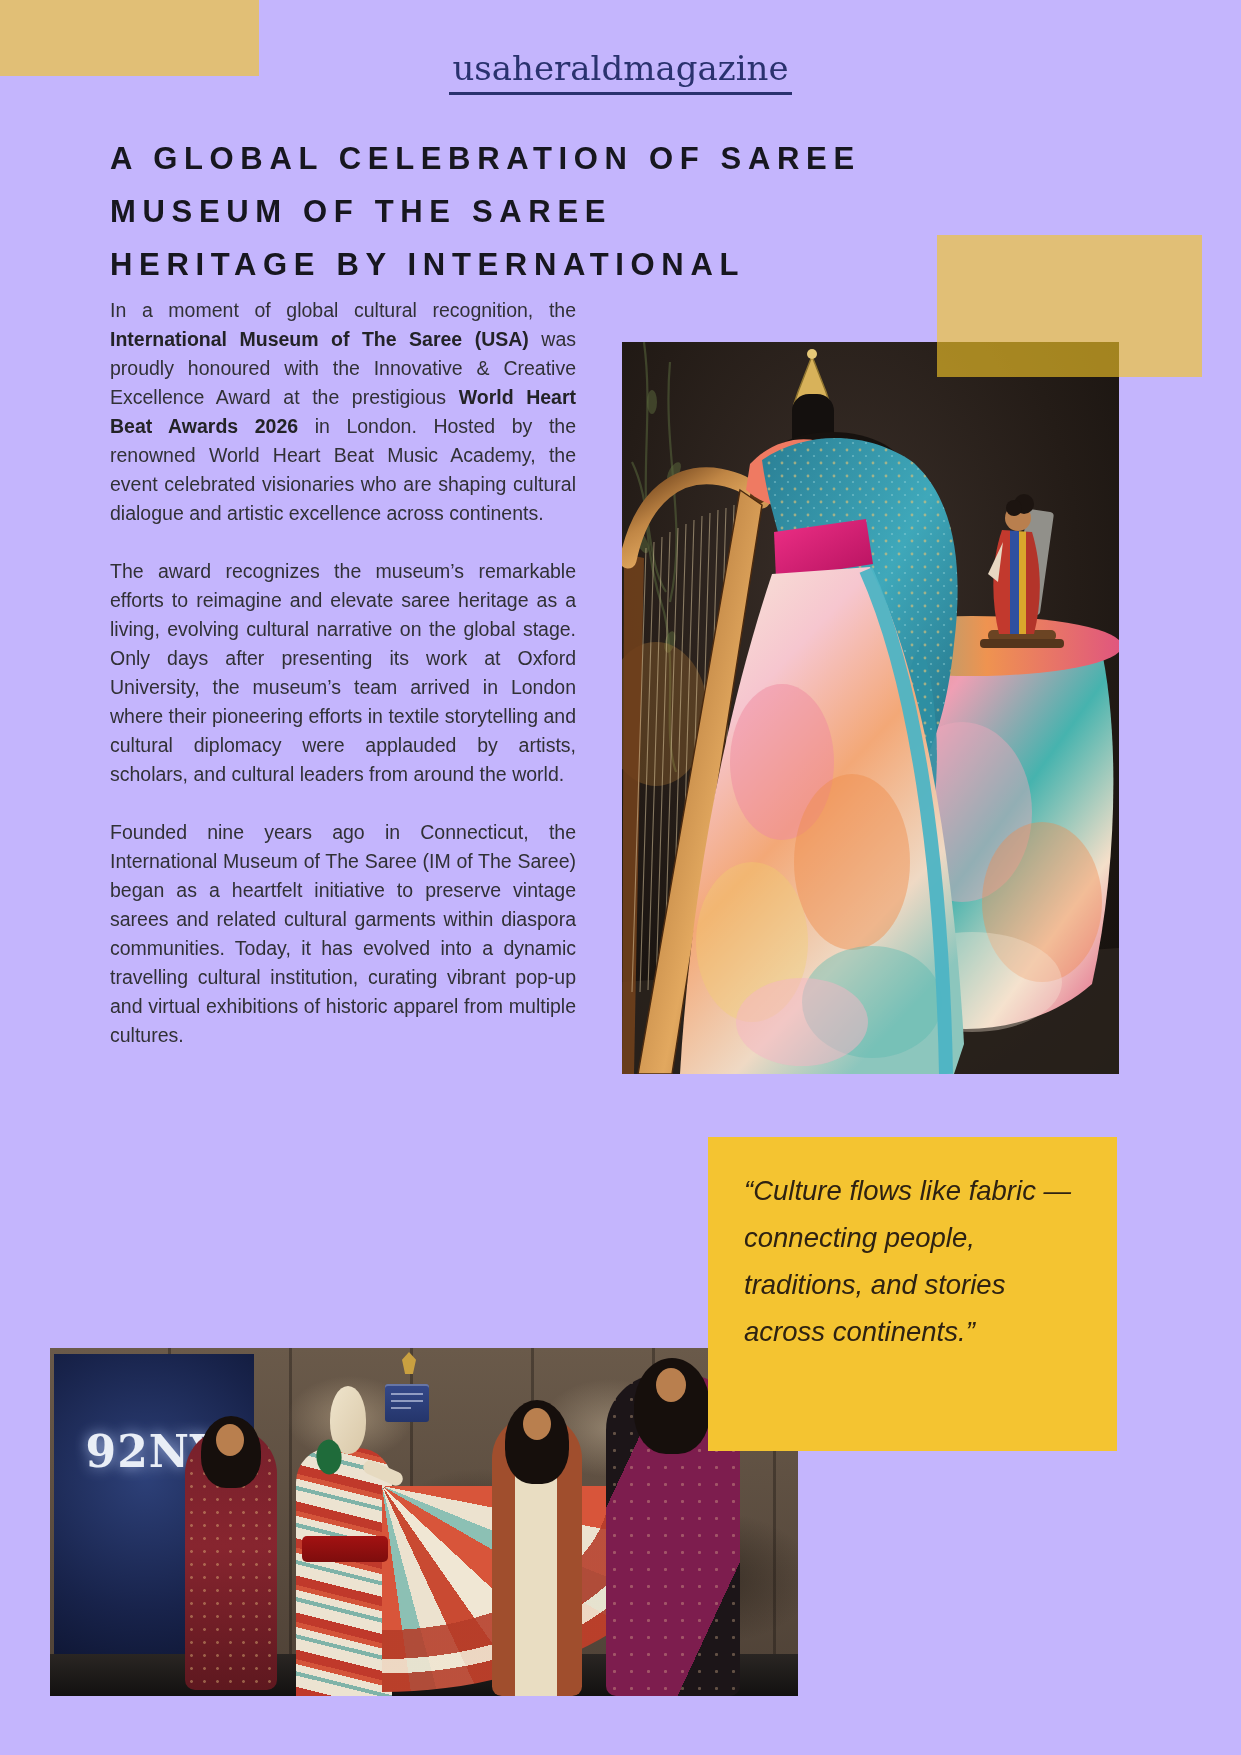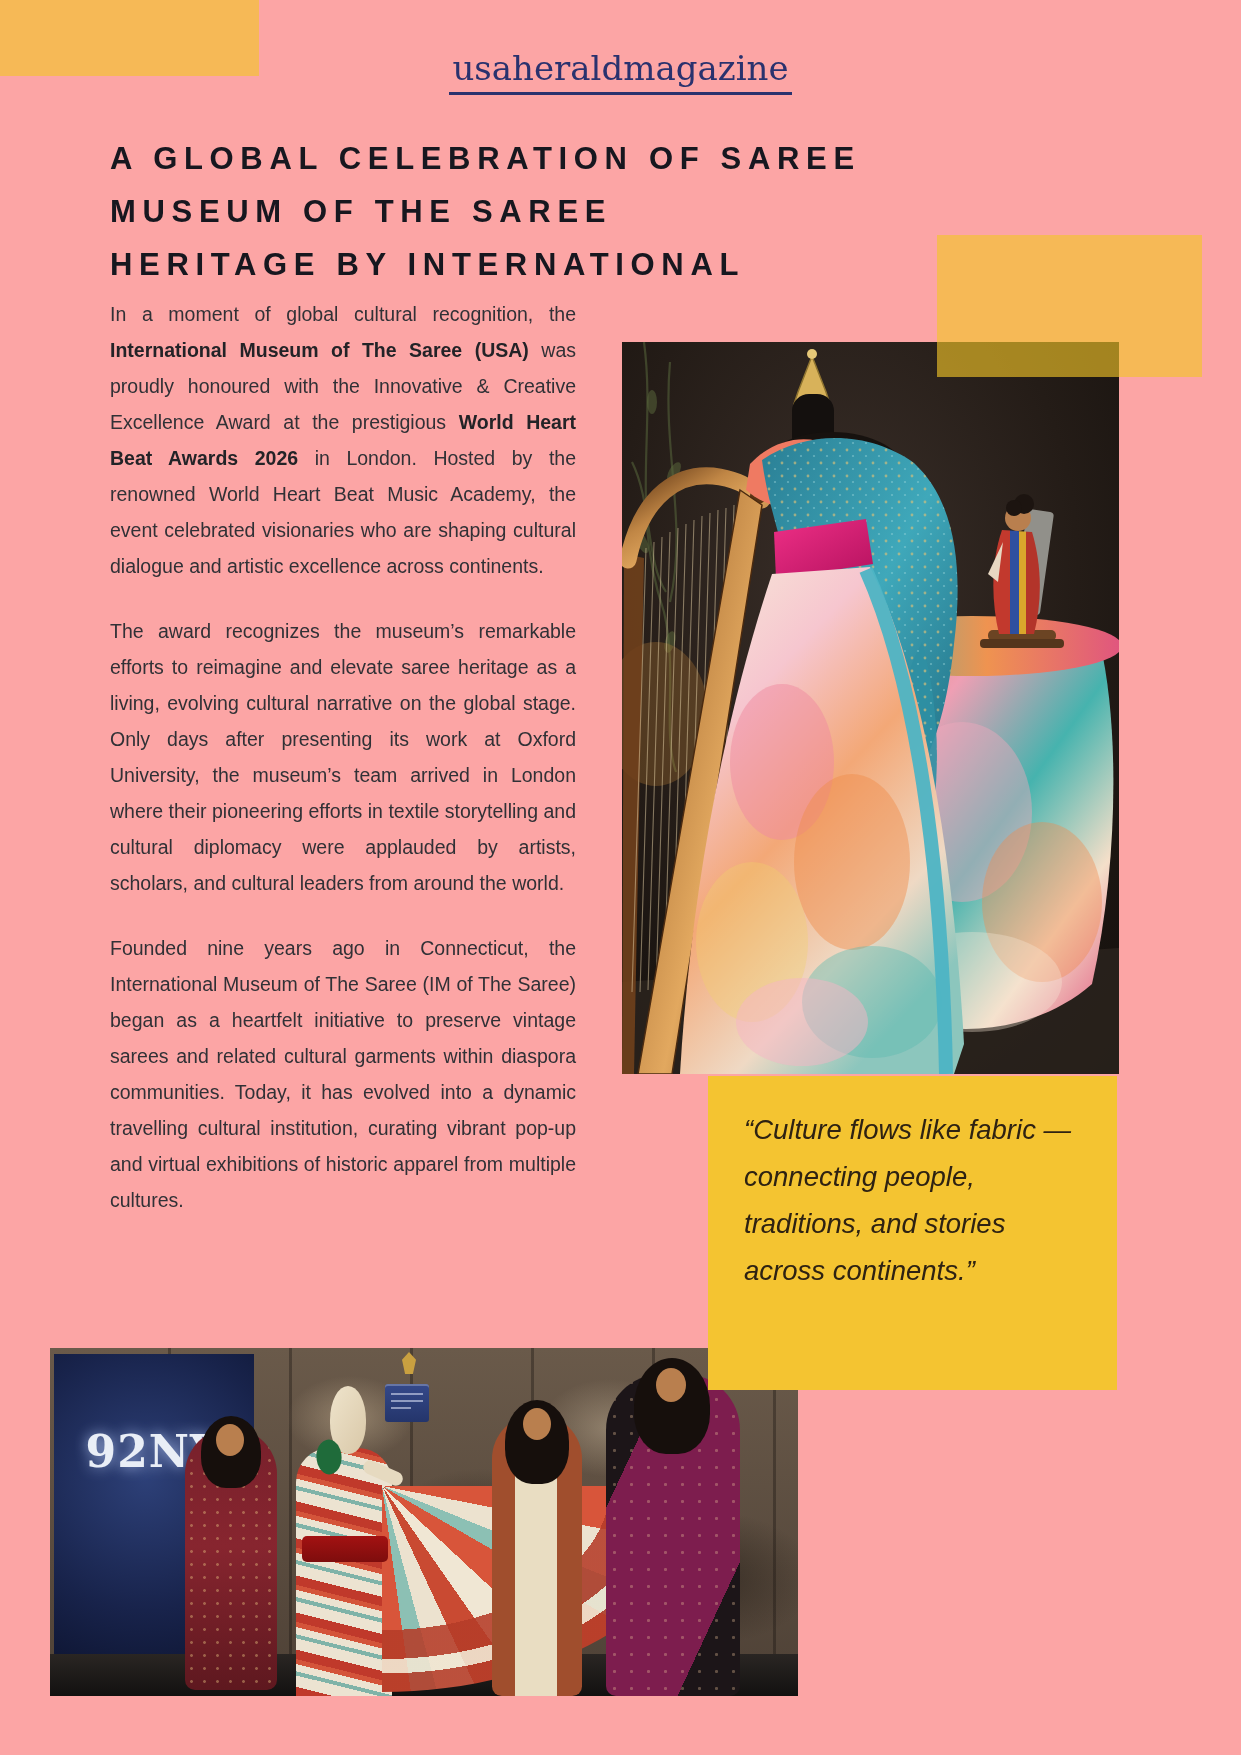--- a/index.html
+++ b/index.html
@@ -1,19 +1,19 @@
 <!DOCTYPE html>
 <html><head>
 <meta charset="utf-8">
 <title>usaheraldmagazine — A Global Celebration of Saree Heritage</title>
 <style>
   html,body{margin:0;padding:0;background:#e9e8e6;}
   #page{
     position:relative;width:1241px;height:1755px;margin:0 auto;
-    background:#fca5a5;overflow:hidden;
+    background:#c4b5fd;overflow:hidden;
     font-family:"Liberation Sans",sans-serif;
   }
   
   .rect-tl{position:absolute;left:0;top:0;width:259px;height:76px;
     background:rgba(243,196,39,.63);z-index:4;}
   .rect-tr{position:absolute;left:937px;top:235px;width:265px;height:142px;
     background:rgba(243,196,39,.63);z-index:5;}
   
   header{position:absolute;left:0;top:48px;width:1241px;text-align:center;z-index:3;}
   .logo{
@@ -24,32 +24,32 @@
   
   h1{
     position:absolute;left:110px;top:132px;width:900px;margin:0;z-index:3;
     font-size:31px;line-height:53px;font-weight:700;letter-spacing:.215em;
     color:#17171F;text-transform:uppercase;
   }
   h1 span{display:block;}
   
   article{
     position:absolute;left:110px;top:296px;width:466px;z-index:3;
-    font-size:19.5px;line-height:36px;color:#313136;text-align:justify;
+    font-size:19.5px;line-height:29px;color:#313136;text-align:justify;
   }
   article p{margin:0 0 29px;}
   article b{font-weight:700;color:#232327;}
   
   .photo-exhibit{
     position:absolute;left:622px;top:342px;width:497px;height:732px;margin:0;
     z-index:2;overflow:hidden;background:#1a1411;
   }
   
   .quote-box{
-    position:absolute;left:708px;top:1076px;width:409px;height:314px;
+    position:absolute;left:708px;top:1137px;width:409px;height:314px;
     background:#F4C431;z-index:5;box-sizing:border-box;padding:30px 36px 0;
   }
   .quote-box p{
     margin:0;font-size:27.5px;line-height:47px;font-style:italic;color:#2E2212;
   }
   
   .photo-event{
     position:absolute;left:50px;top:1348px;width:748px;height:348px;margin:0;
     z-index:2;overflow:hidden;
     background-color:#5f5143;

